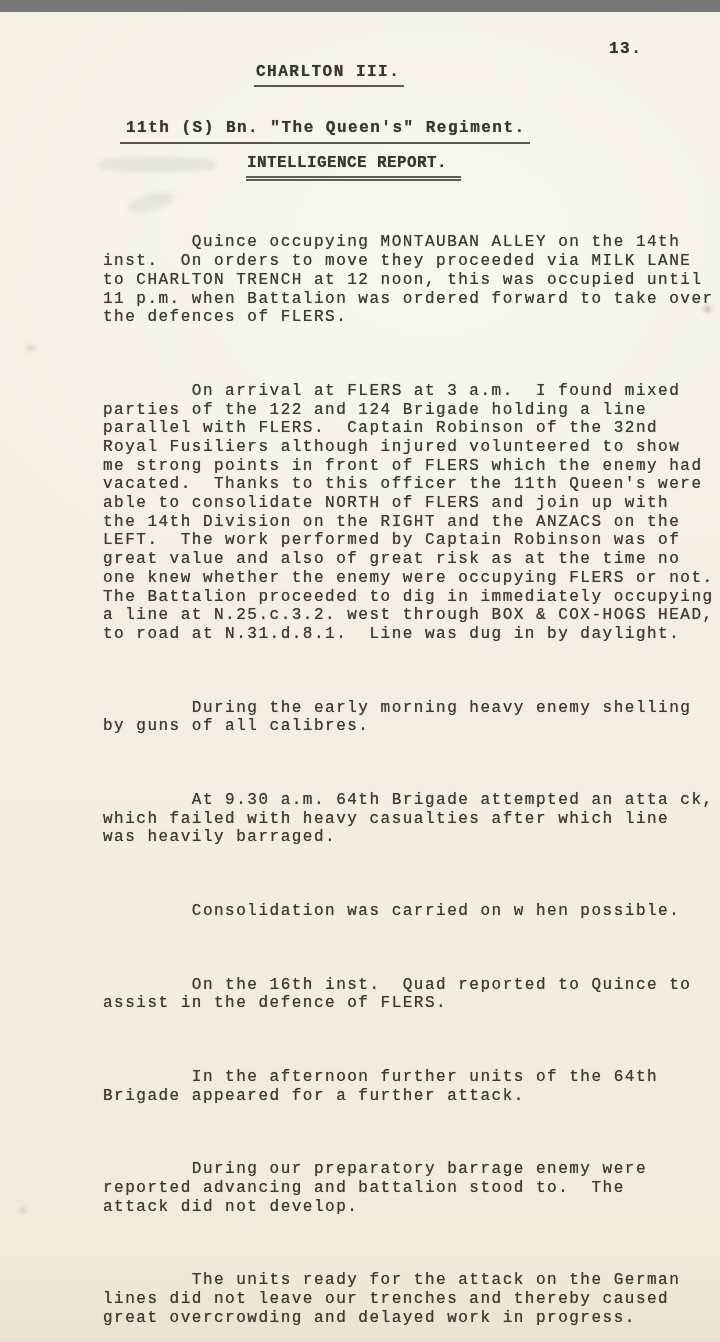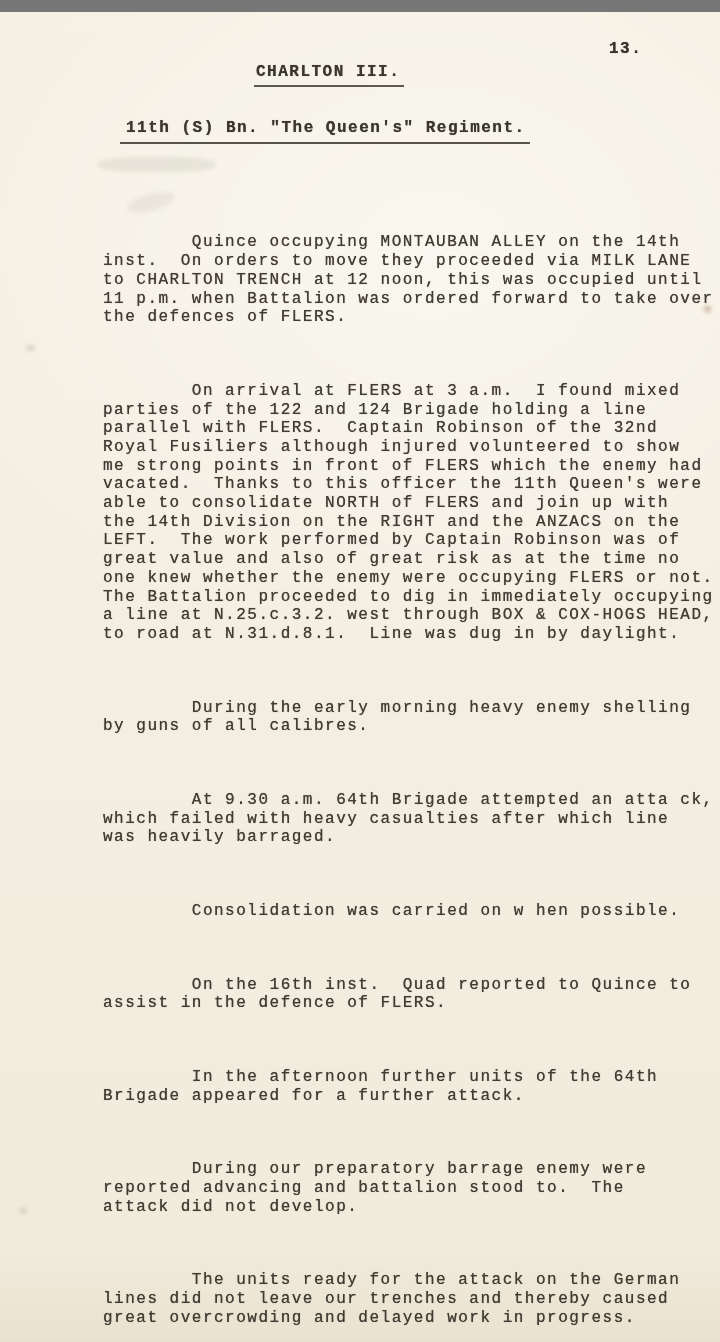--- a/index.html
+++ b/index.html
@@ -65,20 +65,21 @@
 <body>
 
 <div class="page">
 
   <div class="page-number tw">13.</div>
 
   <div class="appendix-heading tw">CHARLTON III.</div>
 
   <div class="unit-title tw">11th (S) Bn. "The Queen's" Regiment.</div>
 
+  <div class="report-title tw">INTELLIGENCE REPORT.</div>
 
   <div class="body-text tw">
     <p>        Quince occupying MONTAUBAN ALLEY on the 14th
 inst.  On orders to move they proceeded via MILK LANE
 to CHARLTON TRENCH at 12 noon, this was occupied until
 11 p.m. when Battalion was ordered forward to take over
 the defences of FLERS.</p>
     <p>        On arrival at FLERS at 3 a.m.  I found mixed
 parties of the 122 and 124 Brigade holding a line
 parallel with FLERS.  Captain Robinson of the 32nd

